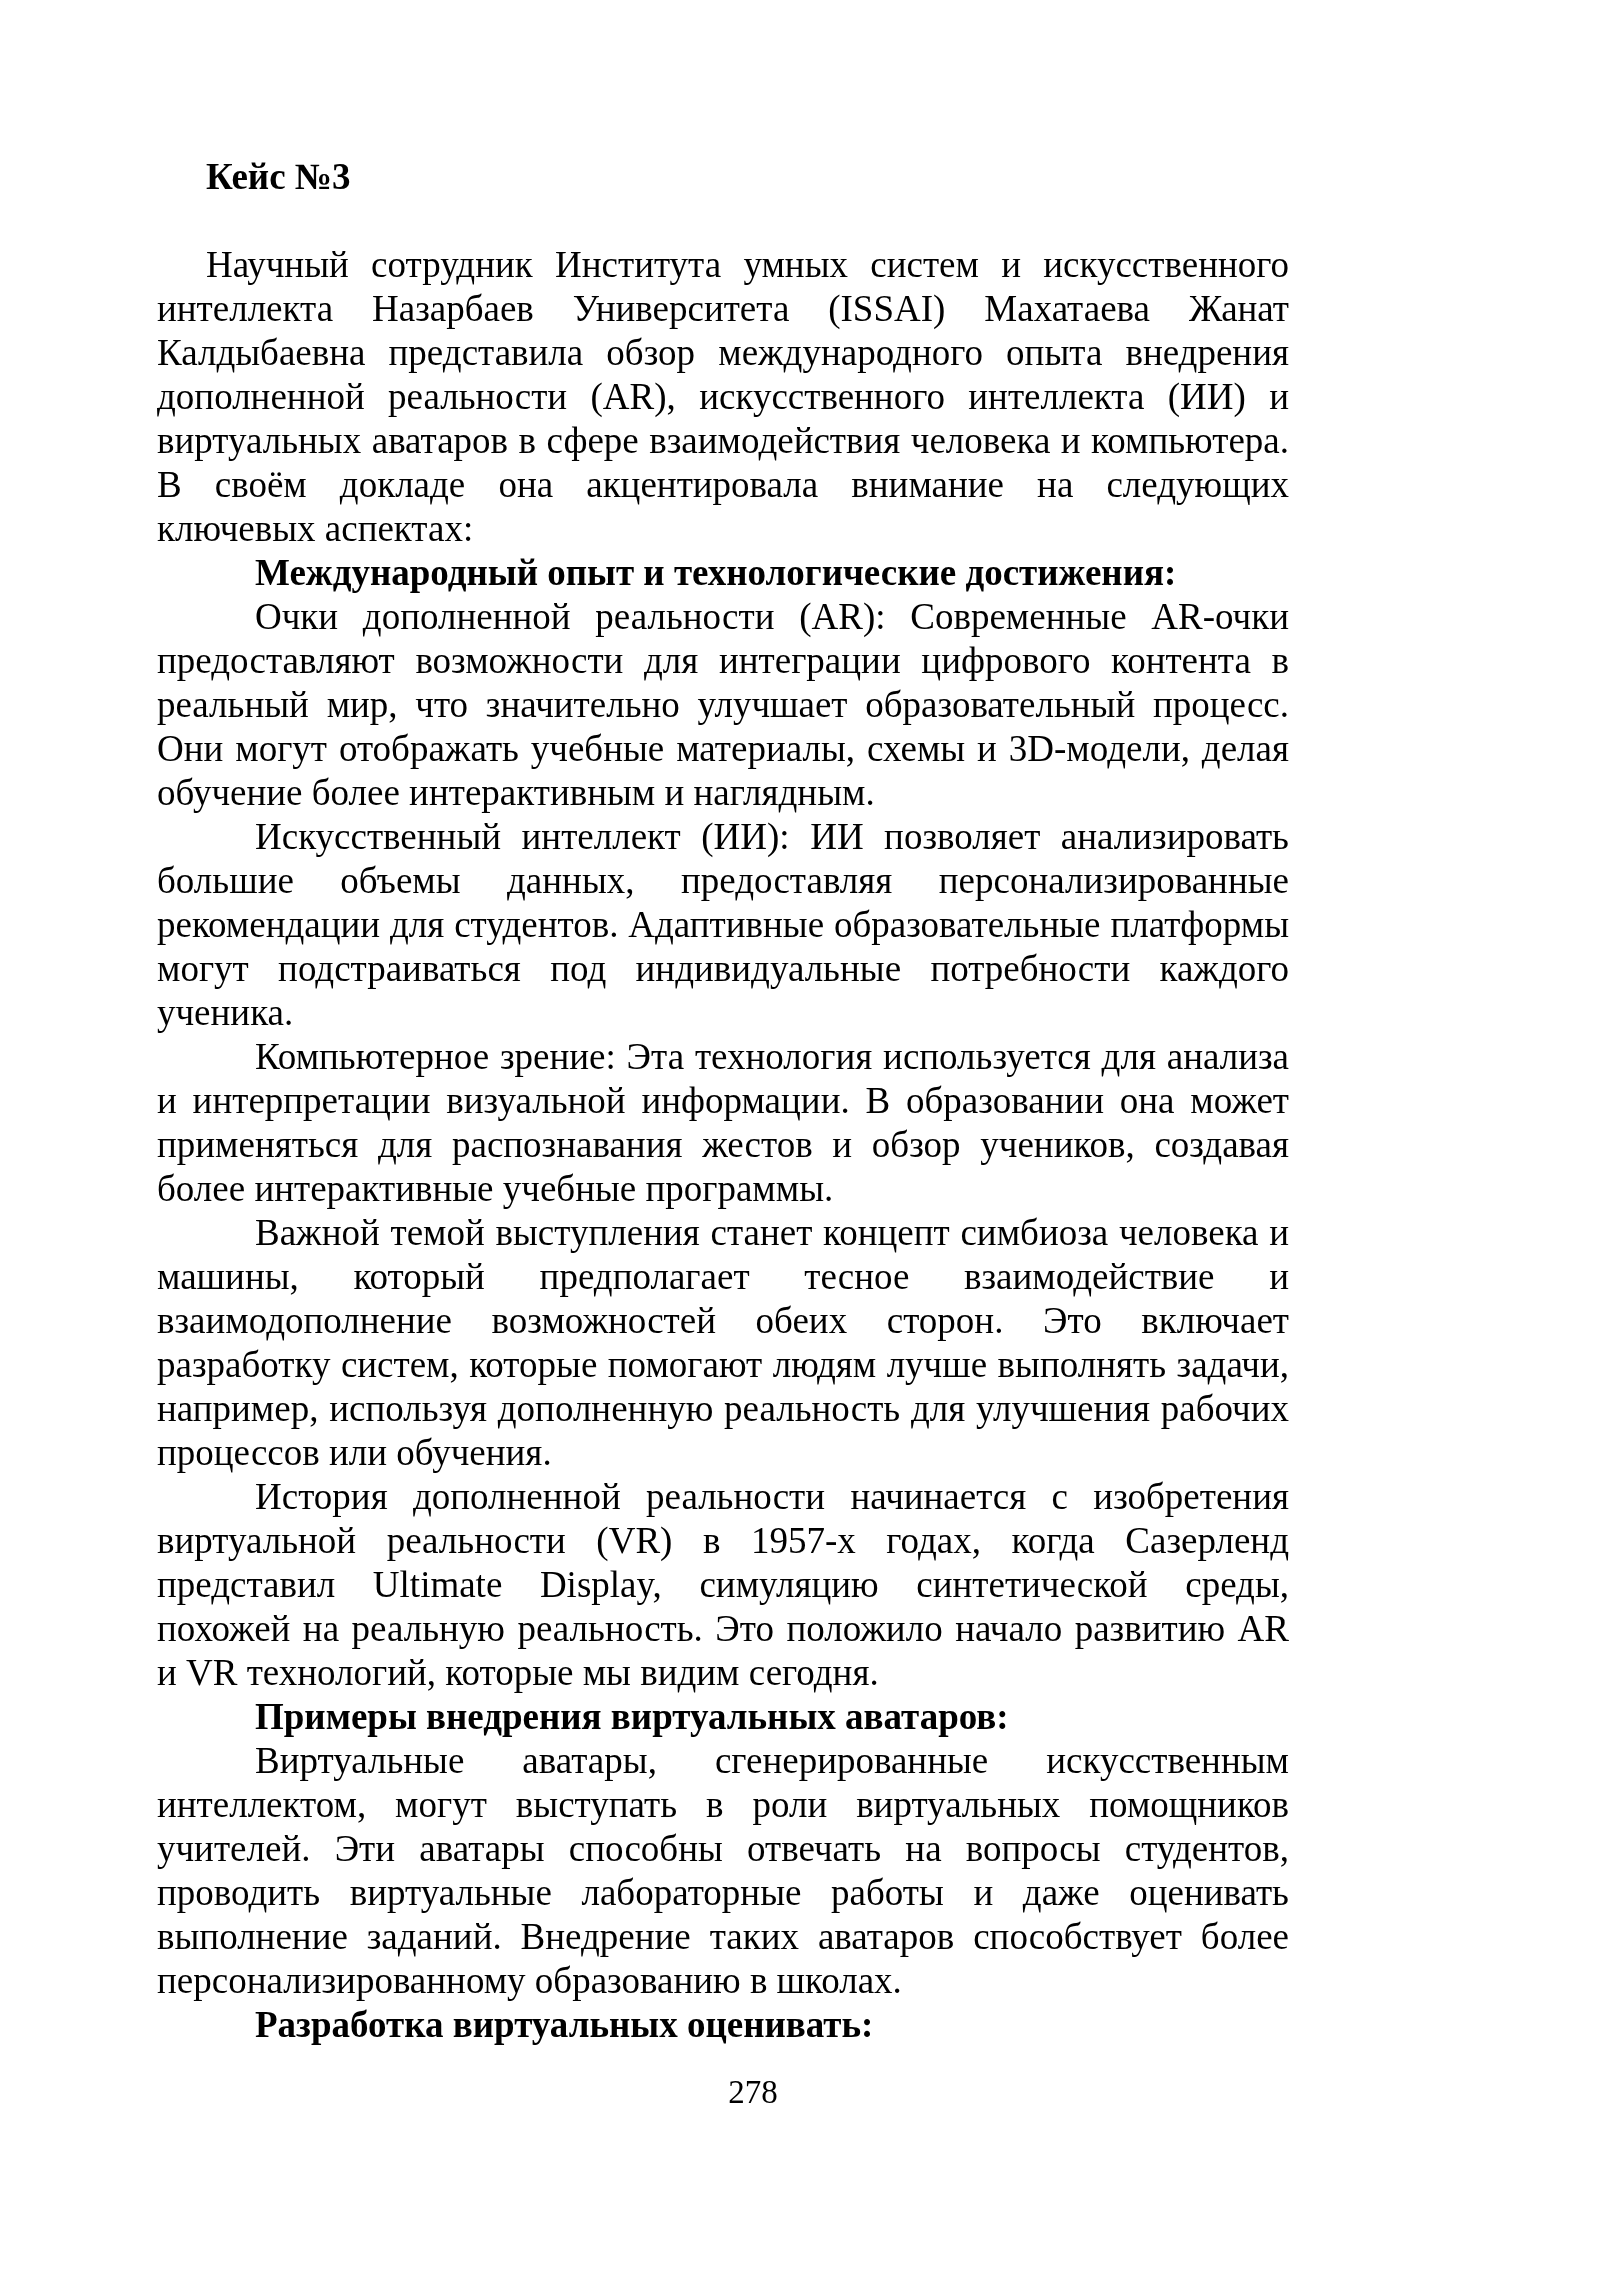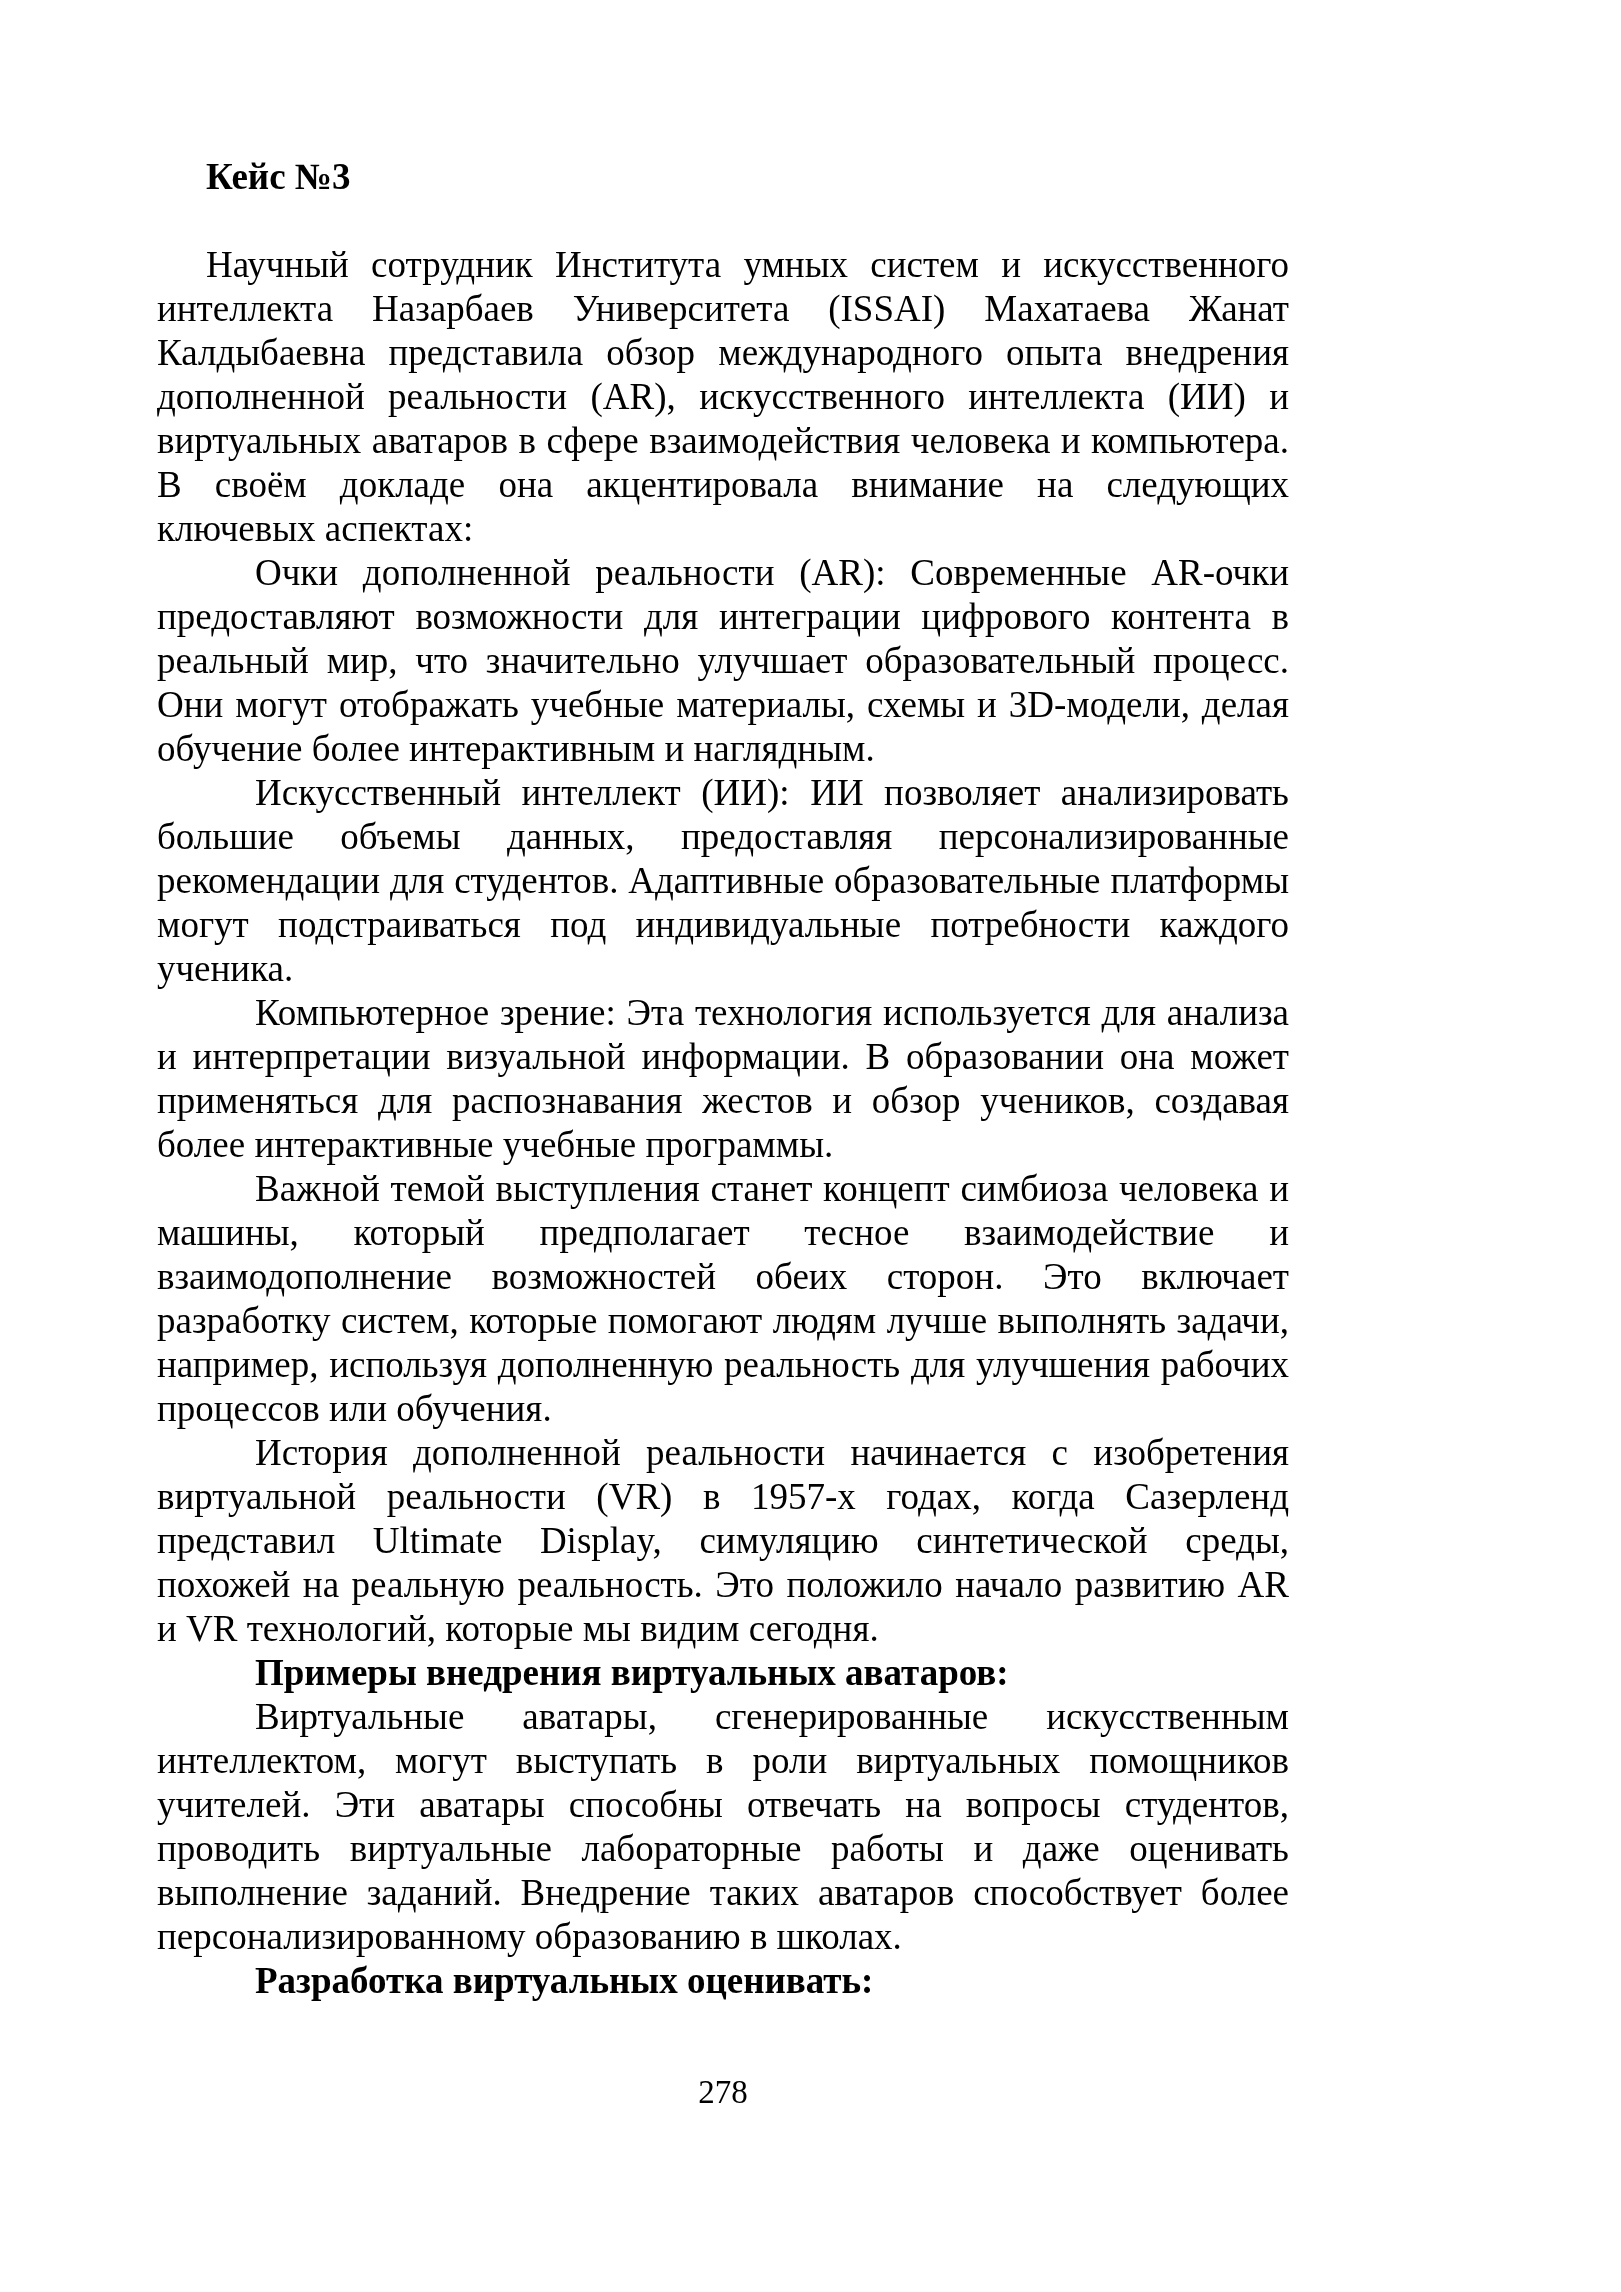--- a/index.html
+++ b/index.html
@@ -35,30 +35,32 @@
   }
   .page-number {
     position: absolute;
     top: 2070px;
     left: 0;
     width: 100%;
     text-align: center;
     font-size: 33px;
     line-height: 44px;
     font-weight: 400;
+    padding-left: 30px;
   }
 </style>
 </head>
 <body>
 
 <div class="page">
   <div class="content" id="content">
       <p class="bold indent-sm">Кейс №3</p>
       <p class="spacer"></p>
       <p class="indent-sm">Научный сотрудник Института умных систем и искусственного интеллекта Назарбаев Университета (ISSAI) Махатаева Жанат Калдыбаевна представила обзор международного опыта внедрения дополненной реальности (AR), искусственного интеллекта (ИИ) и виртуальных аватаров в сфере взаимодействия человека и компьютера. В своём докладе она акцентировала внимание на следующих ключевых аспектах:</p>
+      <p class="bold indent-lg">Международный опыт и технологические достижения:</p>
       <p class="indent-lg">Очки дополненной реальности (AR): Современные AR-очки предоставляют возможности для интеграции цифрового контента в реальный мир, что значительно улучшает образовательный процесс. Они могут отображать учебные материалы, схемы и 3D-модели, делая обучение более интерактивным и наглядным.</p>
       <p class="indent-lg">Искусственный интеллект (ИИ): ИИ позволяет анализировать большие объемы данных, предоставляя персонализированные рекомендации для студентов. Адаптивные образовательные платформы могут подстраиваться под индивидуальные потребности каждого ученика.</p>
       <p class="indent-lg">Компьютерное зрение: Эта технология используется для анализа и интерпретации визуальной информации. В образовании она может применяться для распознавания жестов и обзор учеников, создавая более интерактивные учебные программы.</p>
       <p class="indent-lg">Важной темой выступления станет концепт симбиоза человека и машины, который предполагает тесное взаимодействие и взаимодополнение возможностей обеих сторон. Это включает разработку систем, которые помогают людям лучше выполнять задачи, например, используя дополненную реальность для улучшения рабочих процессов или обучения.</p>
       <p class="indent-lg">История дополненной реальности начинается с изобретения виртуальной реальности (VR) в 1957-х годах, когда Сазерленд представил Ultimate Display, симуляцию синтетической среды, похожей на реальную реальность. Это положило начало развитию AR и VR технологий, которые мы видим сегодня.</p>
       <p class="bold indent-lg">Примеры внедрения виртуальных аватаров:</p>
       <p class="indent-lg">Виртуальные аватары, сгенерированные искусственным интеллектом, могут выступать в роли виртуальных помощников учителей. Эти аватары способны отвечать на вопросы студентов, проводить виртуальные лабораторные работы и даже оценивать выполнение заданий. Внедрение таких аватаров способствует более персонализированному образованию в школах.</p>
       <p class="bold indent-lg">Разработка виртуальных оценивать:</p>
     </div>
   <div class="page-number">278</div>

